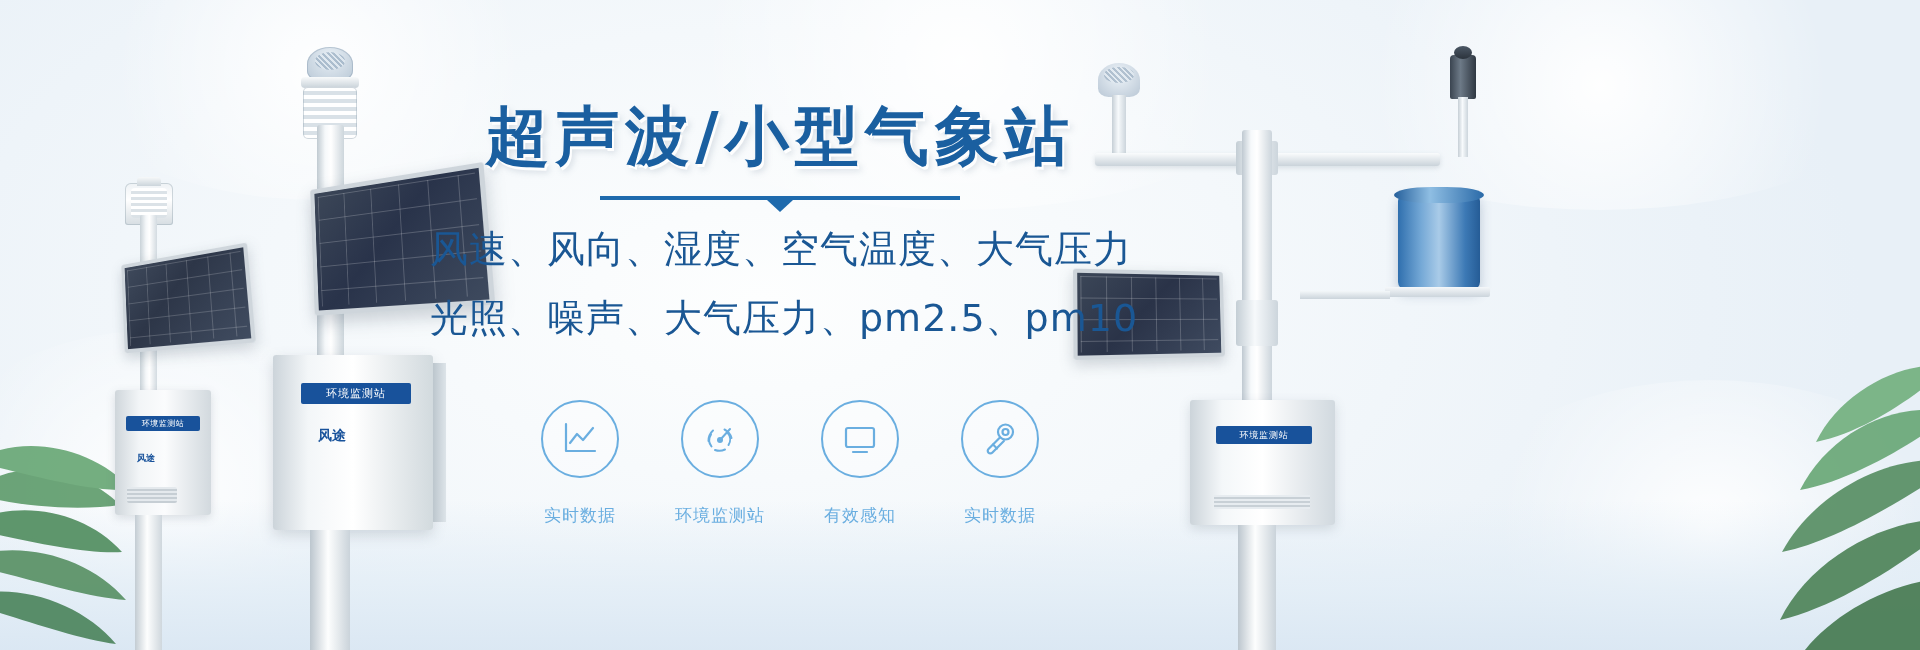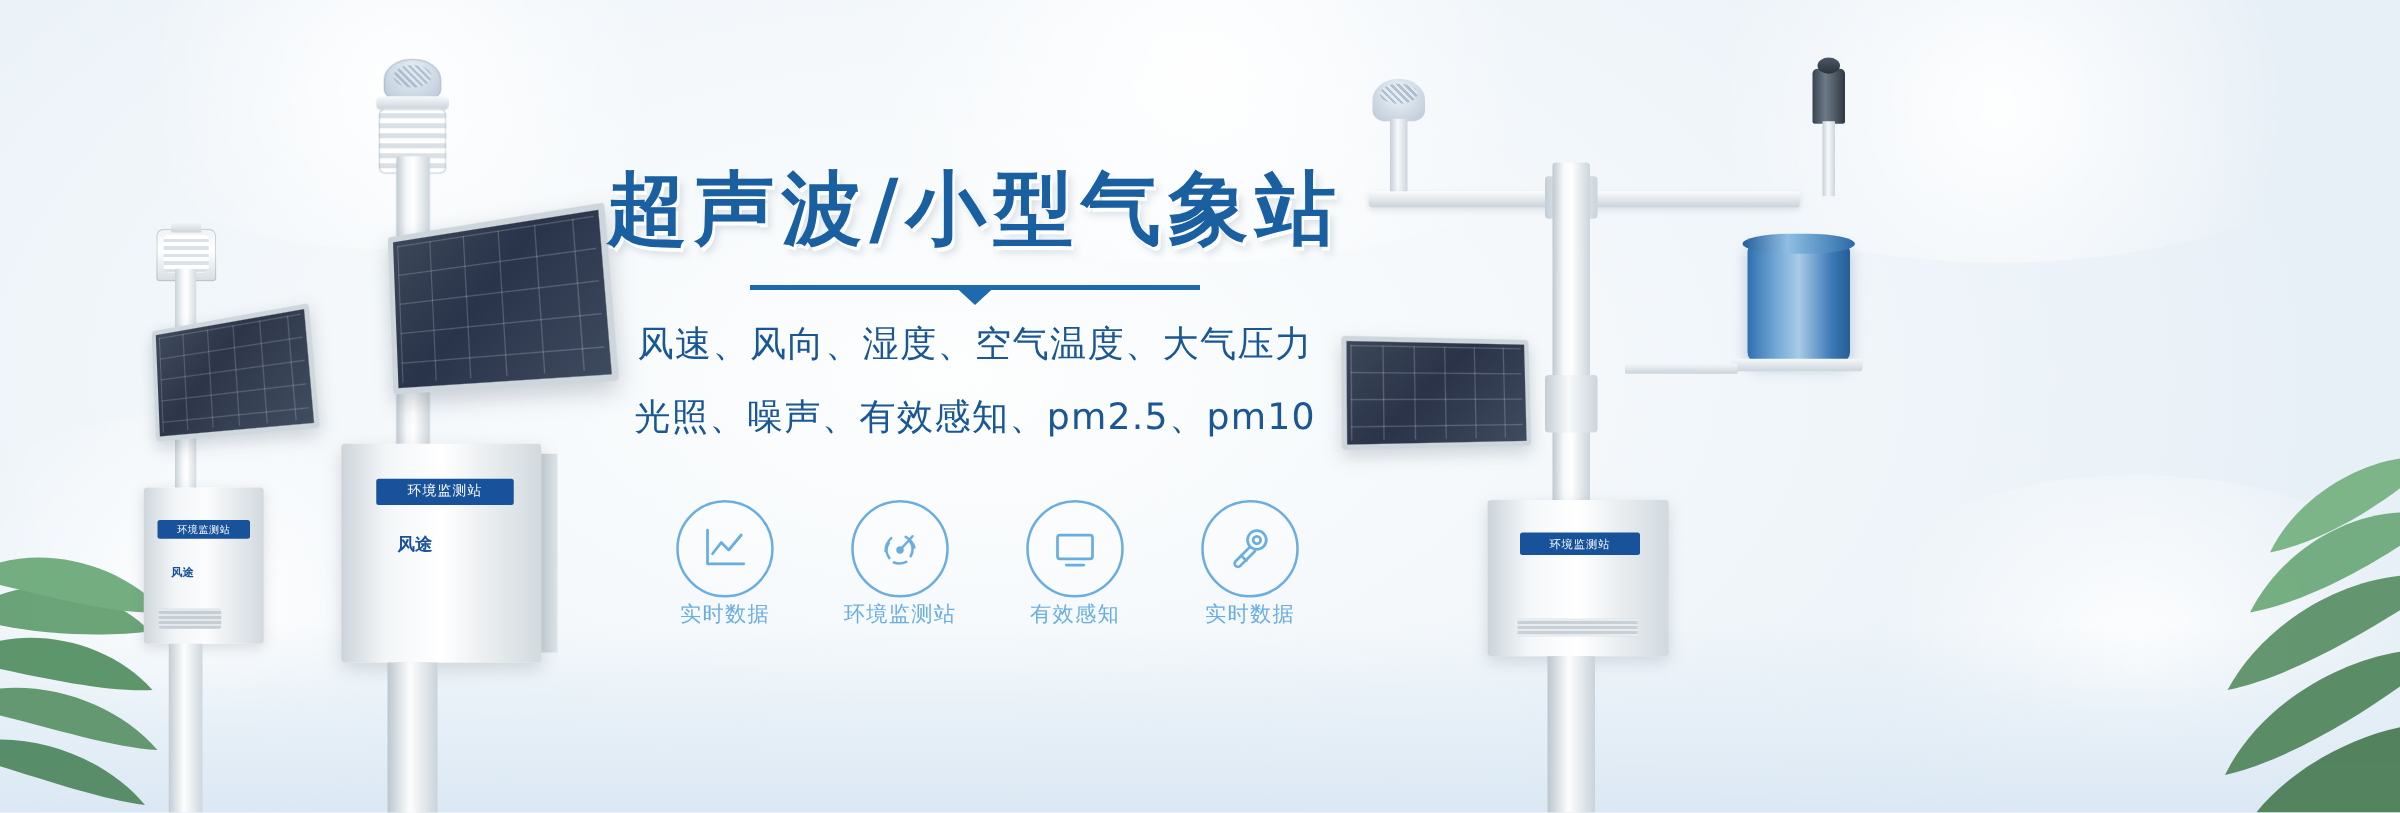--- a/index.html
+++ b/index.html
@@ -275,21 +275,20 @@
 
   
   .leaf { position:absolute; pointer-events:none; }
   #leafTL { left:-10px; top:330px; }
   #leafBR { right:-10px; bottom:-10px; }
 
   
   #content{
     position:absolute; left:430px; top:100px; width:700px;
     text-align:center;
-    margin-top:32px;
   }
   #title{
     font-family:"DejaVu Sans","Liberation Sans",sans-serif;
     font-size:64px; font-weight:bold;
     color:#1a5fa0;
     letter-spacing:6px;
     line-height:1.15;
     text-shadow:2px 3px 0 rgba(255,255,255,.95), 4px 5px 6px rgba(120,140,160,.25);
     white-space:nowrap;
   }
@@ -300,21 +299,21 @@
   }
   #divider .tri{
     position:absolute; left:50%; top:4px; transform:translateX(-50%);
     width:0;height:0;
     border-left:13px solid transparent;
     border-right:13px solid transparent;
     border-top:12px solid #1e6aad;
   }
   .subline{
     font-family:"DejaVu Sans","Liberation Sans",sans-serif;
-    font-size:29px;
+    font-size:38px;
     color:#1a5794;
     letter-spacing:1px;
     margin-top:24px;
     white-space:nowrap;
   }
   .subline.second{ margin-top:18px; }
 
   
   #features{
     position:absolute; left:520px; top:400px;
@@ -324,21 +323,21 @@
   .feature{ width:120px; text-align:center; }
   .feature .ring{
     width:78px; height:78px; margin:0 auto;
     border:2px solid #6aaee0;
     border-radius:50%;
     display:flex; align-items:center; justify-content:center;
     background:rgba(255,255,255,.25);
   }
   .feature .ring svg{ display:block; }
   .feature .flabel{
-    margin-top:2px;
+    margin-top:26px;
     font-family:"DejaVu Sans","Liberation Sans",sans-serif;
     font-size:17px;
     color:#6aaee0;
     letter-spacing:1px;
     white-space:nowrap;
   }
 </style>
 </head>
 <body>
 
@@ -418,21 +417,21 @@
   </div>
 
   <div id="content">
     <div id="title">超声波/小型气象站</div>
 
     <div id="divider">
       <span class="tri"></span>
     </div>
 
     <div class="subline first">风速、风向、湿度、空气温度、大气压力</div>
-    <div class="subline second">光照、噪声、有效感知、pm2.5、pm10</div>
+    <div class="subline second">光照、噪声、大气压力、pm2.5、pm10</div>
   </div>
 
   <div id="features">
 
     <div class="feature">
       <div class="ring">
         <svg width="40" height="40" viewBox="0 0 40 40" fill="none" stroke="#6aaee0" stroke-width="2.2" stroke-linecap="round" stroke-linejoin="round">
           <polyline points="6,5 6,32 35,32"></polyline>
           <polyline points="10,24 17,15 23,21 33,9"></polyline>
         </svg>

